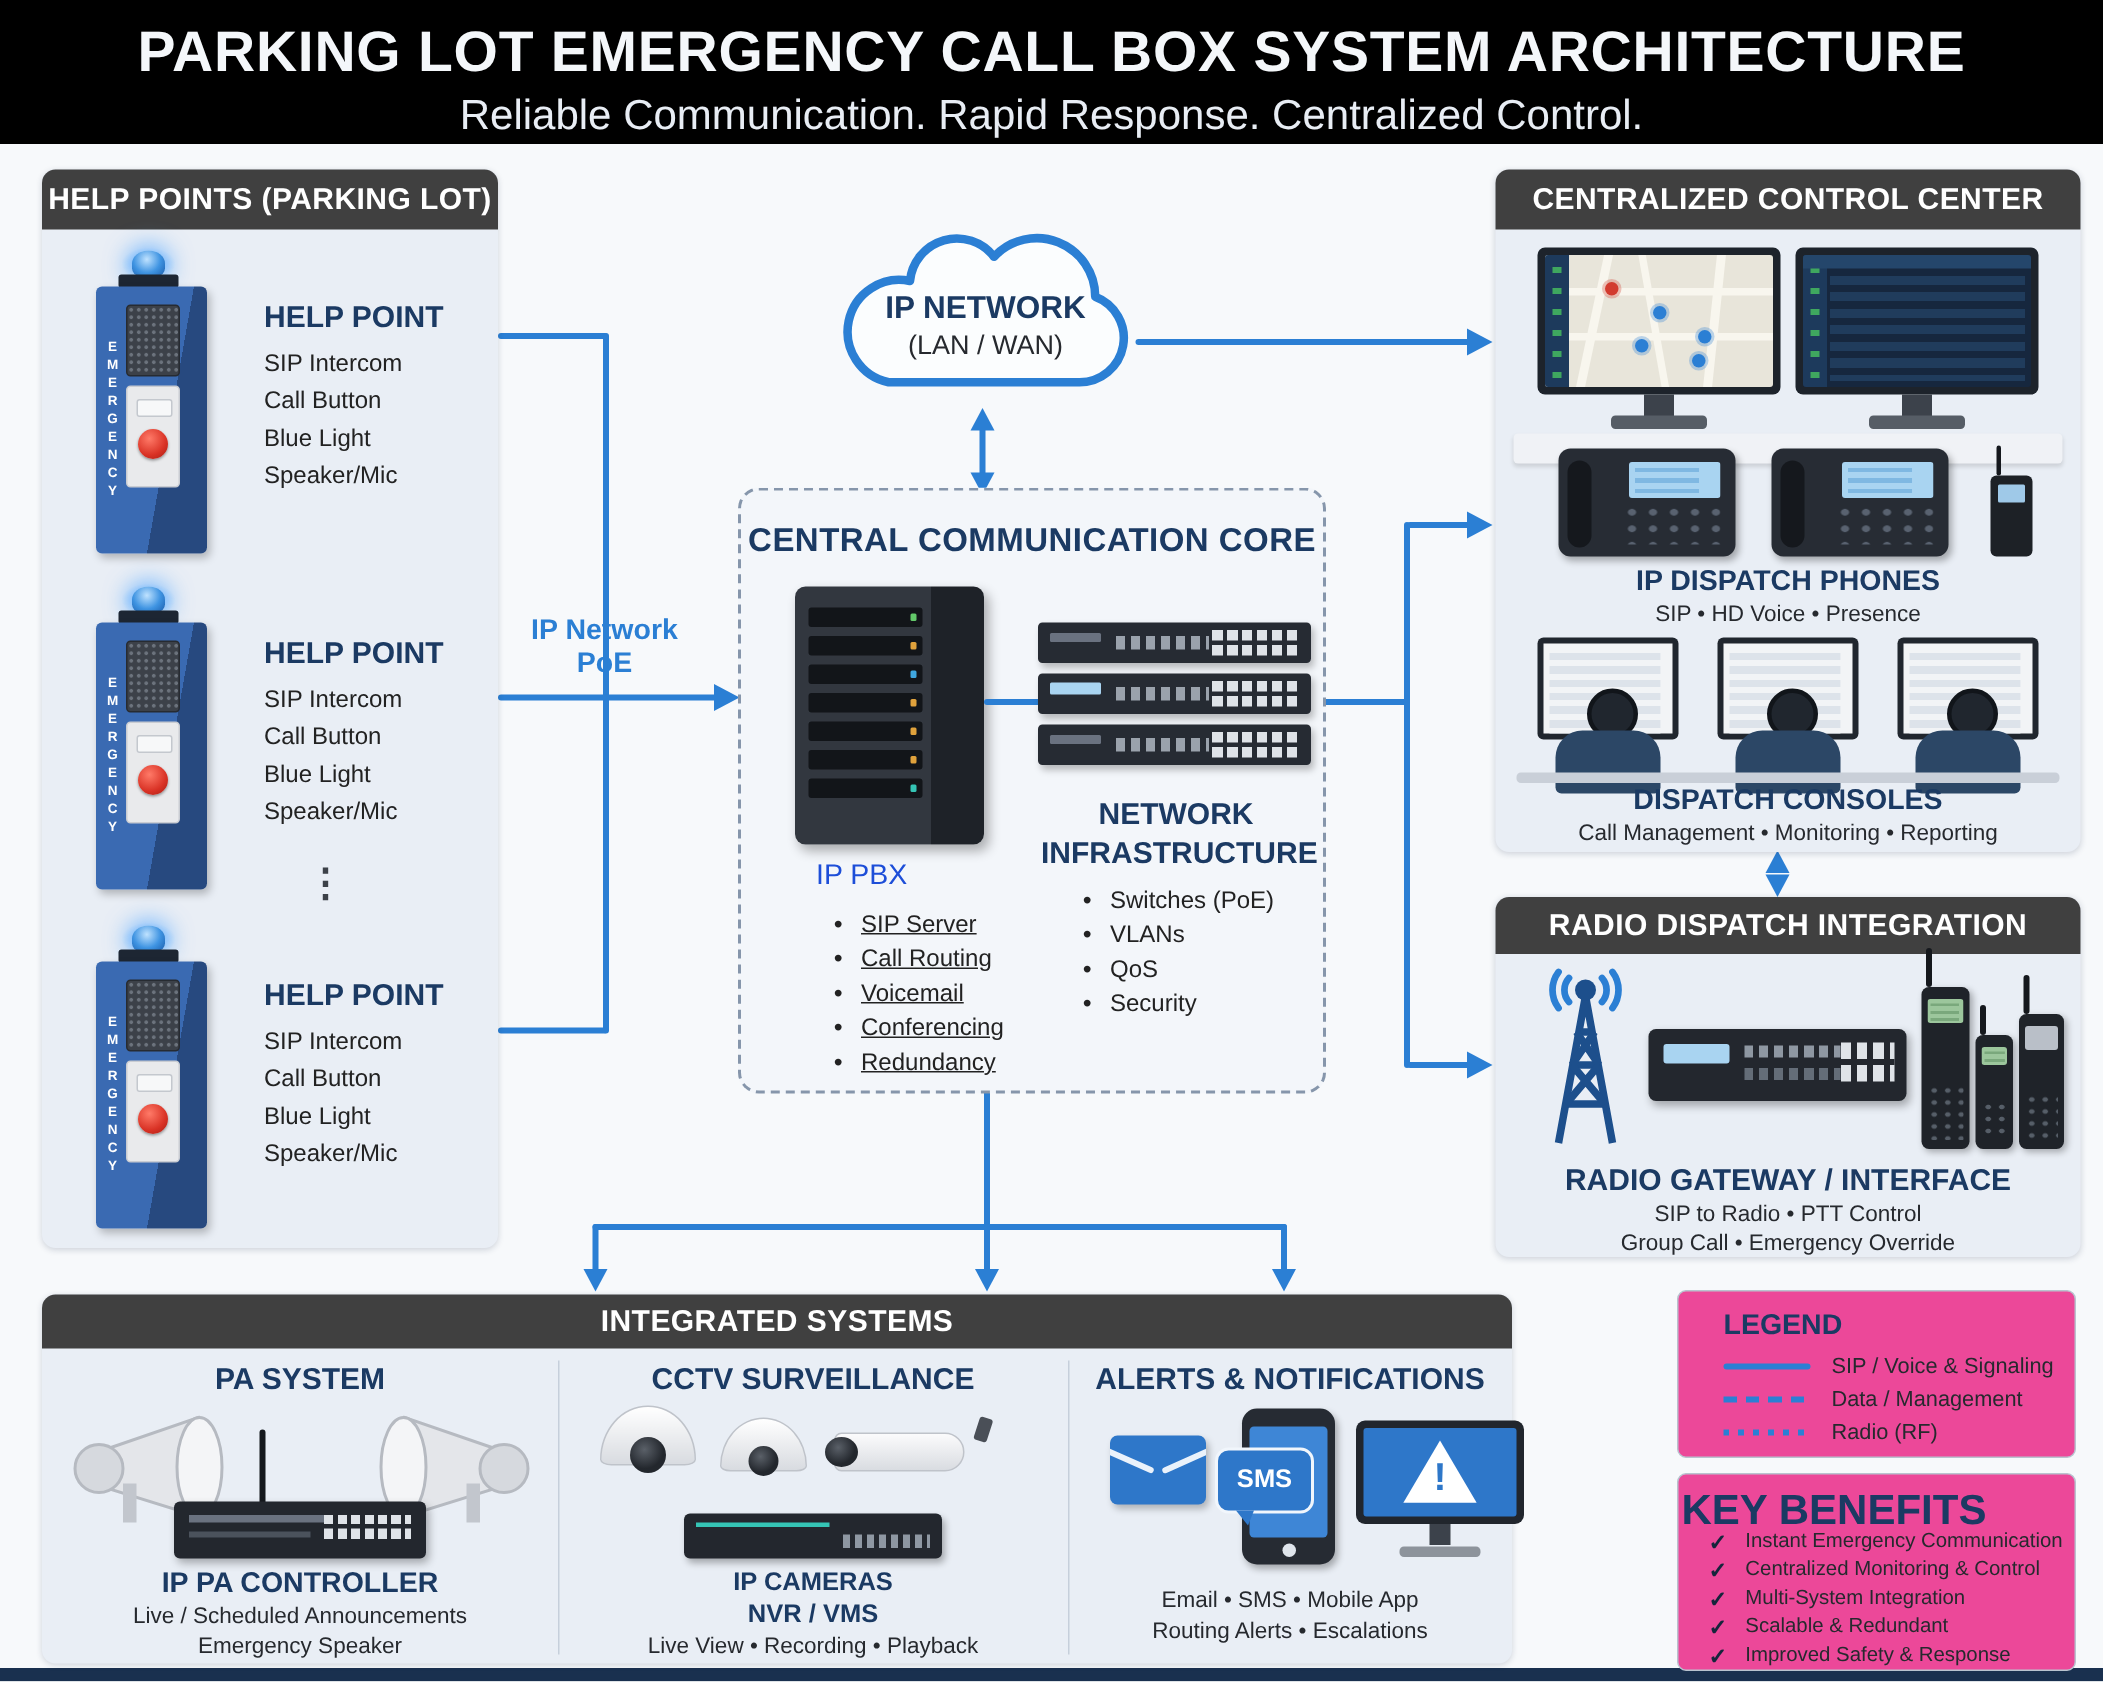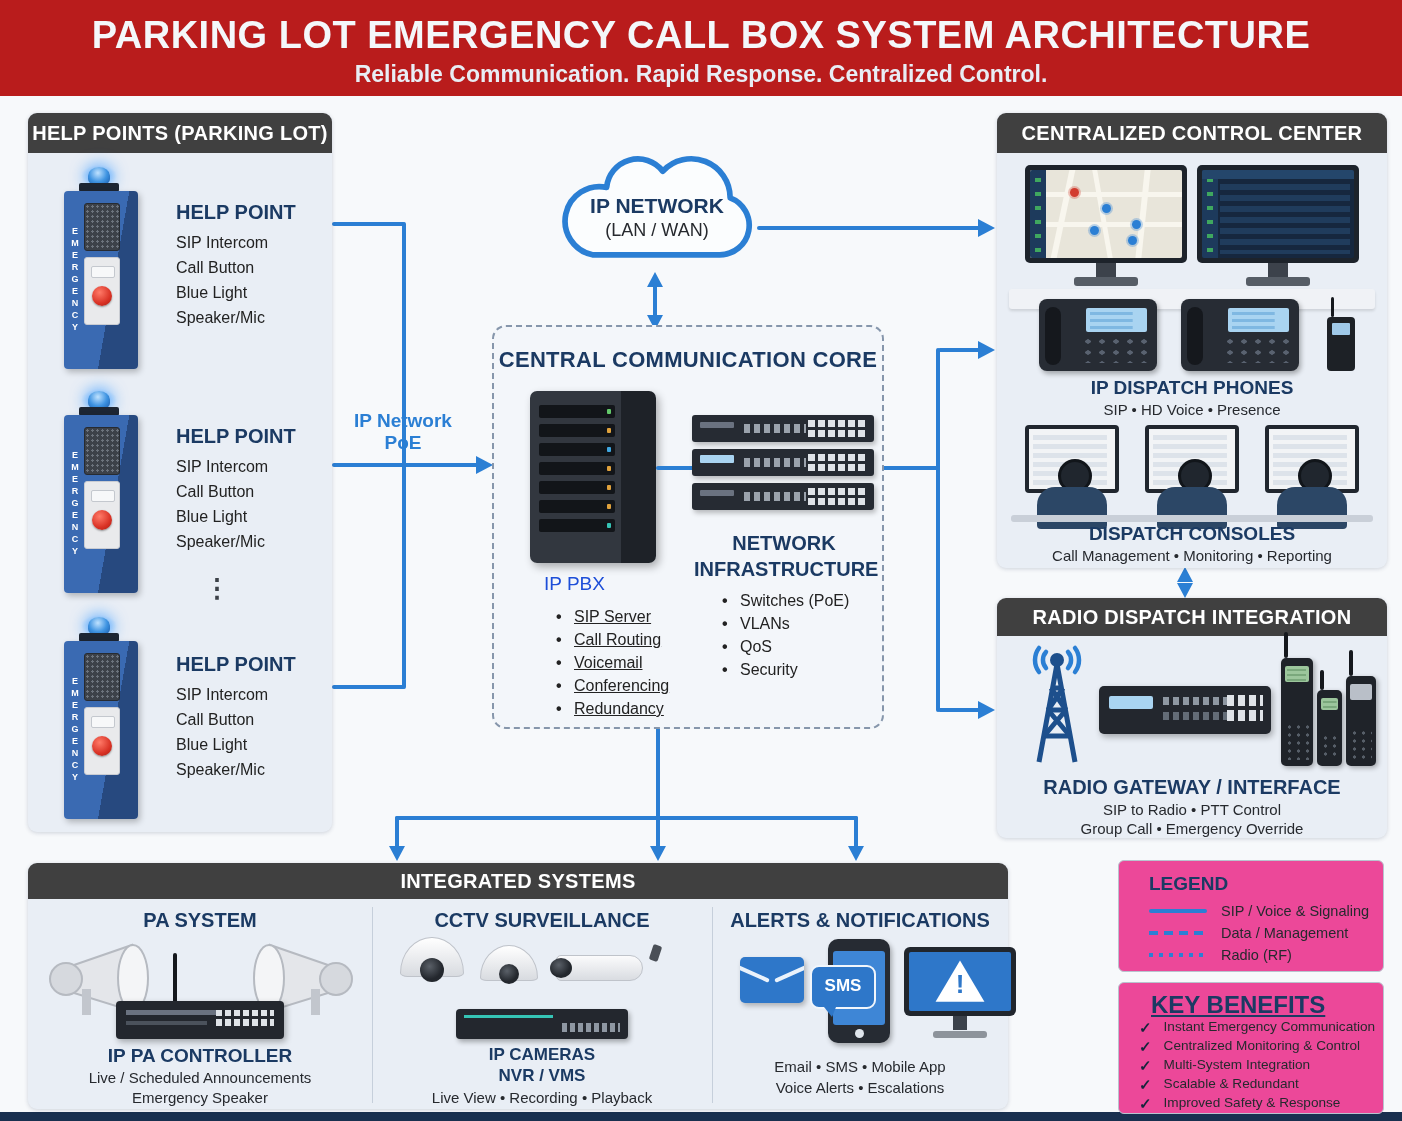--- a/index.html
+++ b/index.html
@@ -1,22 +1,22 @@
 <!DOCTYPE html>
 <html><head>
 <meta charset="utf-8">
 <style>
   html,body{margin:0;padding:0;background:#ffffff;}
   #stage{position:relative;width:1402px;height:1121px;background:#f7f9fb;
          font-family:"Liberation Sans",sans-serif;overflow:hidden;}
   .p{position:absolute;}
   
-  .banner{left:0;top:0;width:1402px;height:96px;background:#b91c1c;color:#fff;text-align:center;}
+  .banner{left:0;top:0;width:1402px;height:96px;background:#000000;color:#fff;text-align:center;}
   .banner h1{margin:14px 0 0;font-size:38px;letter-spacing:.5px;color:#f4f7fa;font-weight:bold;}
-  .banner h2{margin:4px 0 0;font-size:23px;font-weight:bold;color:#e8edf4;}
+  .banner h2{margin:4px 0 0;font-size:28px;font-weight:normal;color:#e8edf4;}
   .footerbar{left:0;top:1112px;width:1402px;height:9px;background:#19304f;}
   
   .panel{background:#e9eef5;border-radius:9px;box-shadow:0 1px 4px rgba(20,40,70,.18);}
   .panel-hd{position:absolute;left:0;top:0;width:100%;height:40px;background:#404040;color:#fff;
             font-weight:bold;font-size:20px;text-align:center;line-height:40px;
             border-radius:9px 9px 0 0;letter-spacing:.3px;}
   .corebox{background:#f3f6fa;border:2px dashed #8696ab;border-radius:14px;}
   .whitebox{background:#ec4899;border:1.5px solid #b9c3cf;border-radius:6px;}
   .t-title{font-weight:bold;font-size:20px;color:#1b3a63;}
   .t-line{font-size:15px;color:#26292e;}
@@ -538,41 +538,41 @@
         <div class="am-scr">
           <div class="am-tri">
             <span class="am-excl">!</span>
           </div>
         </div>
       </div>
       <div class="am-stand"></div>
         <div class="am-base"></div>
     </div>
     <div class="p tc t-line" style="left:684px;top:195px;width:296px;">Email  •  SMS  •  Mobile App</div>
-    <div class="p tc t-line" style="left:684px;top:216px;width:296px;">Voice Alerts  •  Escalations</div>
+    <div class="p tc t-line" style="left:684px;top:216px;width:296px;">Routing Alerts  •  Escalations</div>
   </div>
 
   <div class="p whitebox" style="left:1118px;top:860px;width:264px;height:110px;">
     <div class="p" style="left:30px;top:12px;font-weight:bold;font-size:19px;color:#1b3a63;">LEGEND</div>
     <div class="leg-row" style="left:30px;top:42px;">
       <div class="leg-solid"></div>
       <span>SIP / Voice &amp; Signaling</span>
     </div>
     <div class="leg-row" style="left:30px;top:64px;">
       <div class="leg-dash"></div>
       <span>Data / Management</span>
     </div>
     <div class="leg-row" style="left:30px;top:86px;">
       <div class="leg-dot"></div>
       <span>Radio (RF)</span>
     </div>
   </div>
 
   <div class="p whitebox" style="left:1118px;top:982px;width:264px;height:130px;">
-    <div class="p" style="left:32px;top:8px;font-weight:bold;font-size:24px;color:#1b3a63;text-decoration:underline;">KEY BENEFITS</div>
+    <div class="p" style="left:2px;top:8px;font-weight:bold;font-size:28px;color:#1b3a63;">KEY BENEFITS</div>
     <div class="ben-row" style="left:20px;top:36px;">
       <span class="chk">✓</span>
         <span>Instant Emergency Communication</span>
     </div>
     <div class="ben-row" style="left:20px;top:55px;">
       <span class="chk">✓</span>
         <span>Centralized Monitoring &amp; Control</span>
     </div>
     <div class="ben-row" style="left:20px;top:74px;">
       <span class="chk">✓</span>

